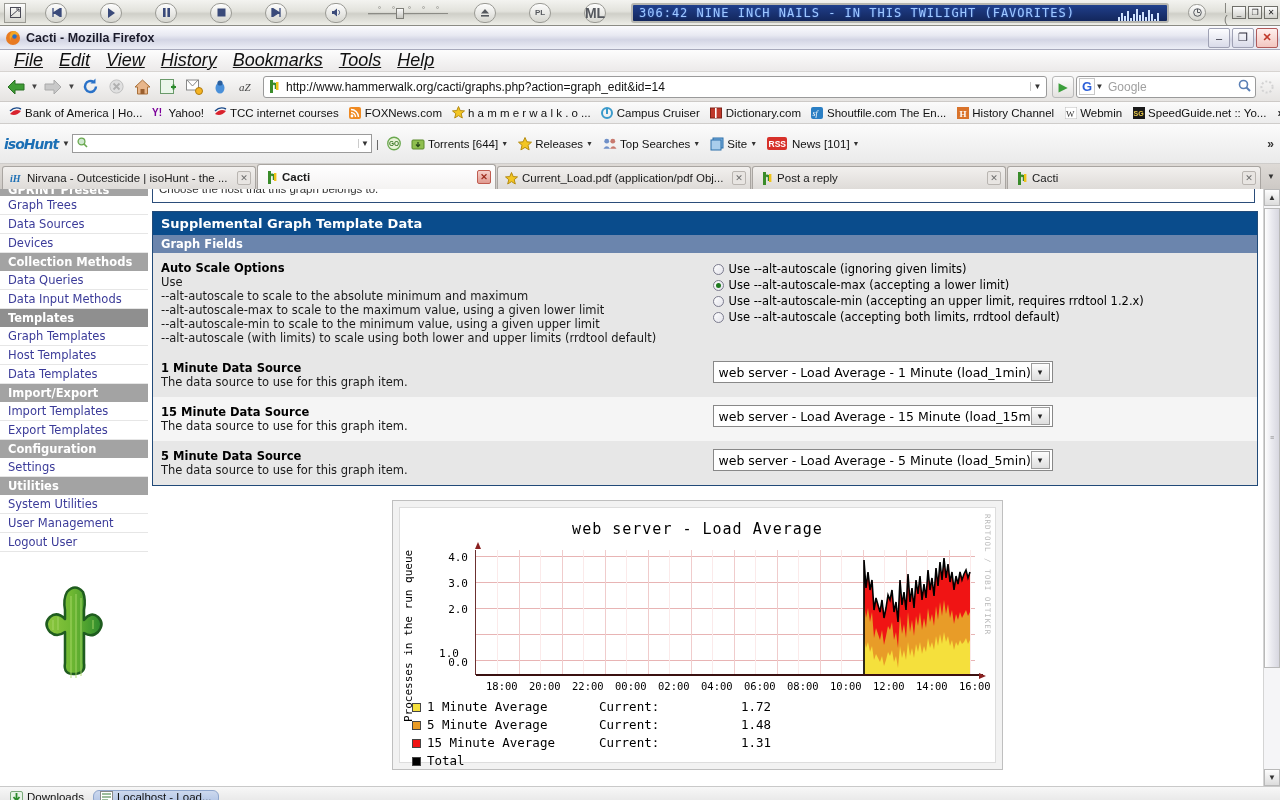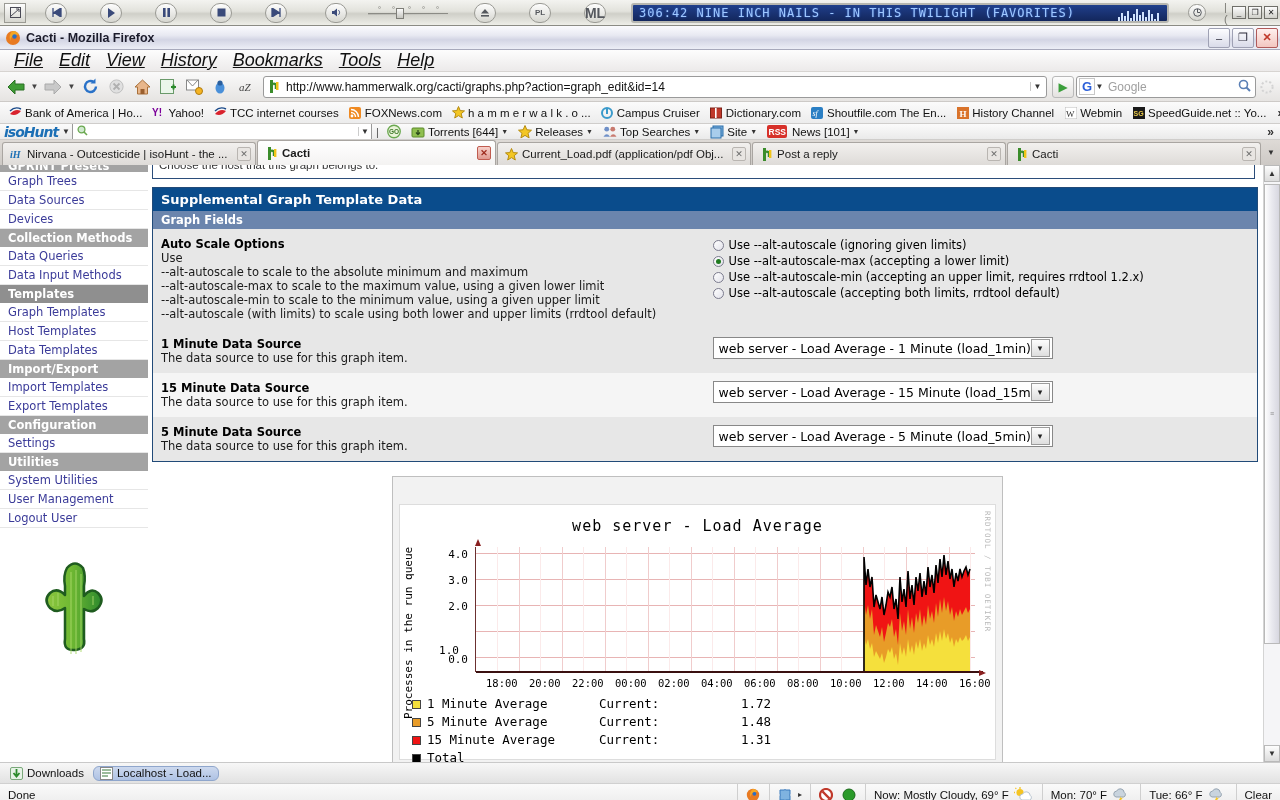--- a/index.html
+++ b/index.html
@@ -115,21 +115,21 @@
     height:22px; display:flex; align-items:center;
     background:linear-gradient(to bottom,#fbfbfb,#ececec);
     border-bottom:1px solid #cfcdcb; padding-left:4px; overflow:hidden;
   }
   .bm { display:flex;align-items:center;gap:3px;padding:1px 5px;font-size:11.5px;color:#111;white-space:nowrap;}
   .bm .bmi { width:13px;height:13px;display:flex;align-items:center;justify-content:center;font-size:10px;}
   #bookmarks .chev {margin-left:auto;padding:0 6px;font-size:12px;font-weight:bold;color:#333;}
 
   
   #isohunt {
-    height:16px; display:flex; align-items:center;
+    height:40px; display:flex; align-items:center;
     background:linear-gradient(to bottom,#fbfbfb,#eaeaea);
     border-bottom:1px solid #cfcdcb; padding-left:4px; gap:2px; overflow:hidden;
   }
   .ih-logo { font-family:"DejaVu Sans", sans-serif; font-weight:bold; font-style:italic;
      color:#1b6fb5; font-size:14px; letter-spacing:-1px; padding-right:2px; }
   .ih-field { width:300px;height:19px;background:#fff;border:1px solid #9a9a9a;
      display:flex;align-items:center;}
   .ih-field .mag {width:18px;text-align:center;color:#6aa84f;font-size:11px;}
   .ih-field .txt {flex:1;}
   .ih-field .dd {width:13px;font-size:8px;text-align:center;color:#333;border-left:1px solid #ccc;}
@@ -206,21 +206,21 @@
      border:1px solid #888; background:#fff; }
   .sel-wrap .sel-txt { flex:1; font-size:12.5px; color:#000; padding-left:5px;
      white-space:nowrap; overflow:hidden;}
   .sel-wrap .sel-btn { width:19px; height:18px; margin:1px 2px 1px 0;
      border:1px solid #9b9b9b; background:linear-gradient(to bottom,#fdfdfd,#dedede);
      display:flex;align-items:center;justify-content:center;font-size:9px;color:#222;}
 
   
   #graphpanel { width:611px; margin:14px 0 0 244px; border:1px solid #bfbfbf;
      background:#f2f2f2; padding:6px; }
-  #graphinner { background:#fff; border:1px solid #ddd; position:relative; height:256px;margin-top:21px; }
+  #graphinner { background:#fff; border:1px solid #ddd; position:relative; height:256px; }
   .g-title { text-align:center; font-family:"DejaVu Sans Mono", monospace;
      font-size:15px; color:#000; padding-top:12px; letter-spacing:1px;}
   .g-ylabel { position:absolute; left:2px; top:0; height:256px;
      writing-mode:vertical-rl; transform:rotate(180deg);
      font-family:"DejaVu Sans Mono", monospace; font-size:11px; color:#000;
      display:flex; align-items:center; justify-content:center; letter-spacing:0px;}
   .g-brand { position:absolute; right:3px; top:6px;
      writing-mode:vertical-rl; font-family:"DejaVu Sans Mono", monospace;
      font-size:7.5px; color:#b9b9b9; letter-spacing:1px;}
   #plot { position:absolute; left:75px; top:42px; width:500px; height:125px;

